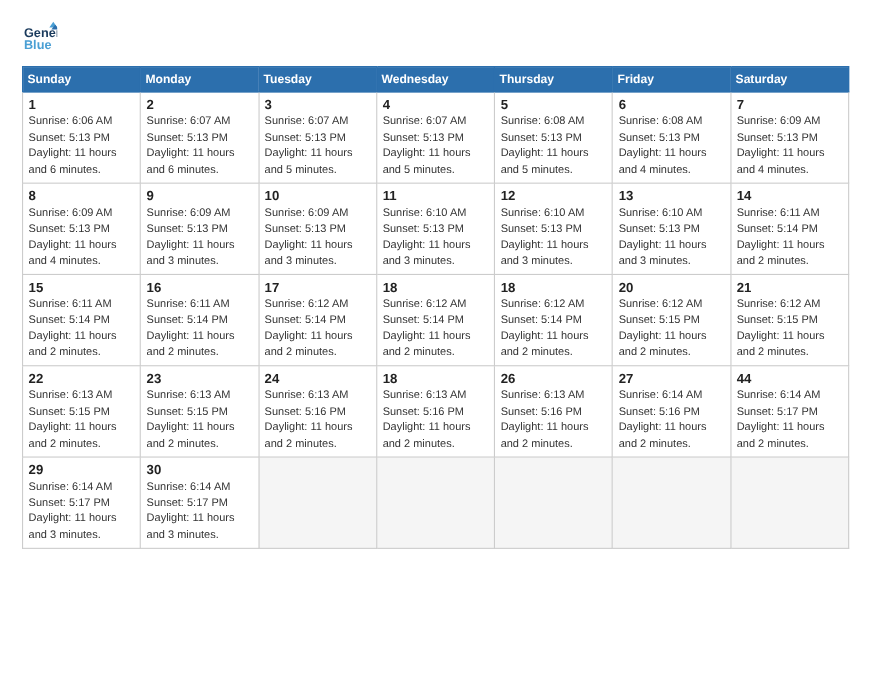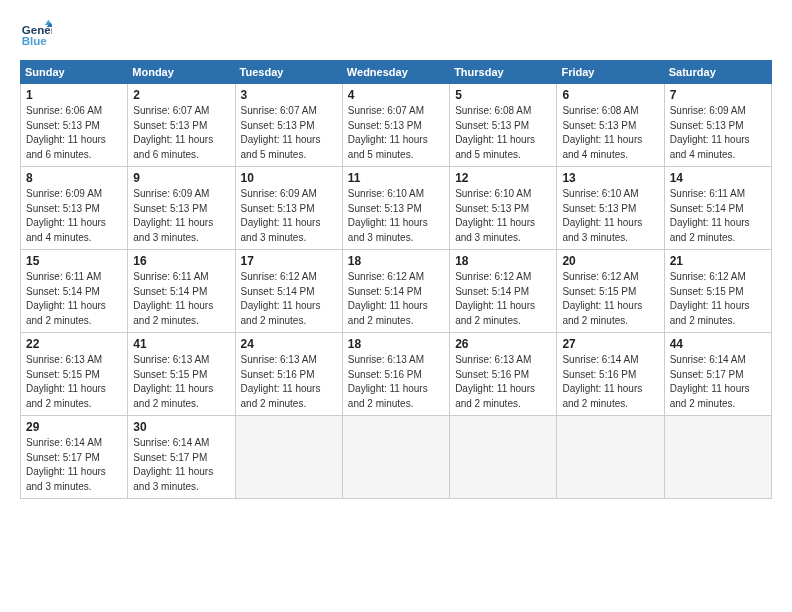--- a/index.html
+++ b/index.html
@@ -294,21 +294,21 @@
         <tr>
           <td>
             <span class="day-num">22</span>
 <div class="day-info">
 Sunrise: 6:13 AM<br>
 Sunset: 5:15 PM<br>
 Daylight: 11 hours and 2 minutes.
 </div>
           </td>
           <td>
-            <span class="day-num">41</span>
+            <span class="day-num">23</span>
 <div class="day-info">
 Sunrise: 6:13 AM<br>
 Sunset: 5:15 PM<br>
 Daylight: 11 hours and 2 minutes.
 </div>
           </td>
           <td>
             <span class="day-num">24</span>
 <div class="day-info">
 Sunrise: 6:13 AM<br>

